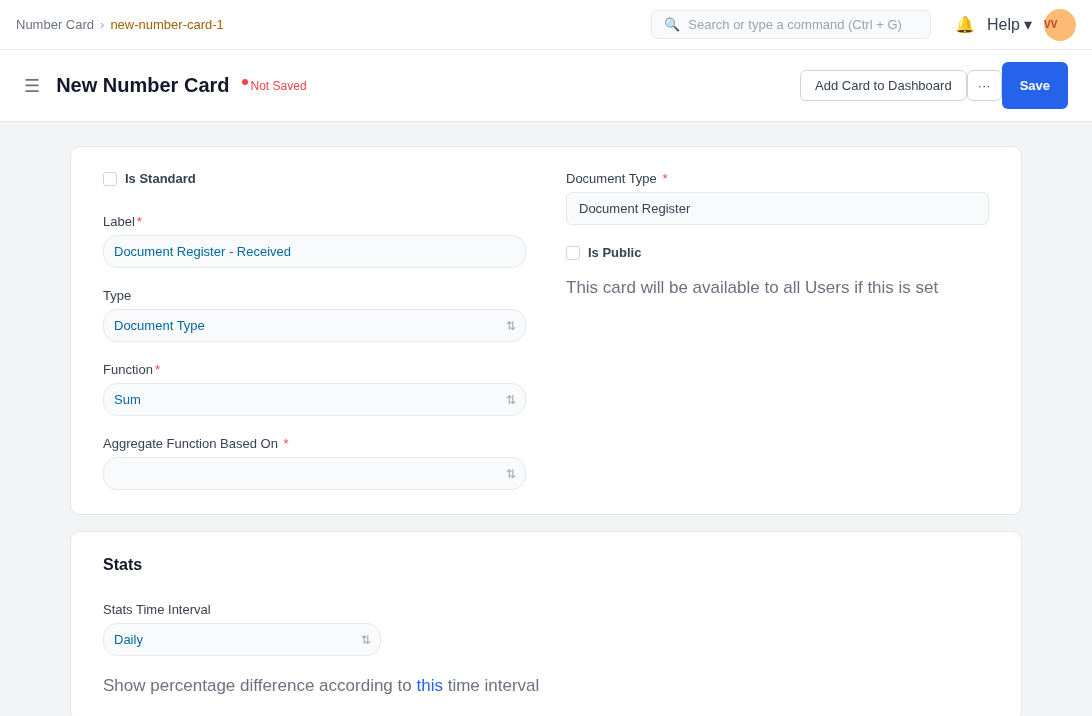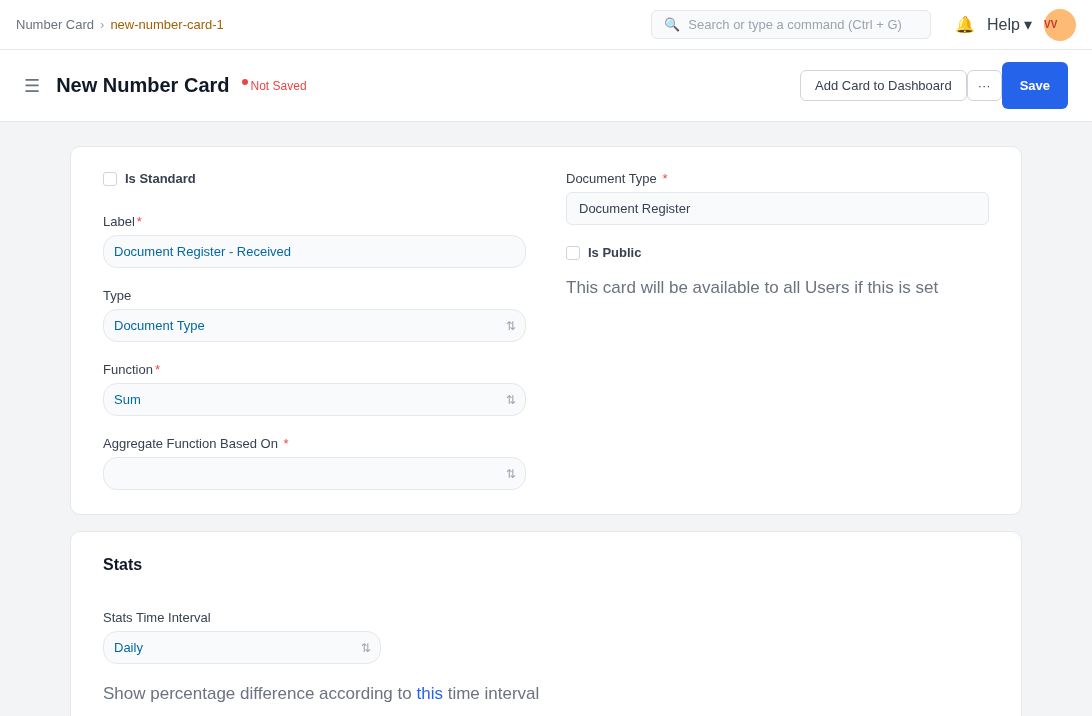--- a/index.html
+++ b/index.html
@@ -167,21 +167,21 @@
     .doc-type-display {
       border: 1px solid #e5e7eb;
       border-radius: 6px;
       padding: 8px 12px;
       font-size: 13px;
       color: #374151;
       background: #f9fafb;
     }
 
     
-    .stats-title { font-size: 16px; font-weight: 700; color: #111827; margin-bottom: 20px; }
+    .stats-title { font-size: 16px; font-weight: 700; color: #111827; margin-bottom: 12px; }
     .stats-content { display: flex; flex-direction: column; gap: 16px; }
 
     .checkbox-blue {
       width: 16px; height: 16px;
       background: #2563eb; border: none; border-radius: 3px;
       display: inline-flex; align-items: center; justify-content: center;
       flex-shrink: 0; cursor: pointer;
     }
     .checkbox-blue::after { content: '✓'; color: white; font-size: 10px; font-weight: 700; }
 

